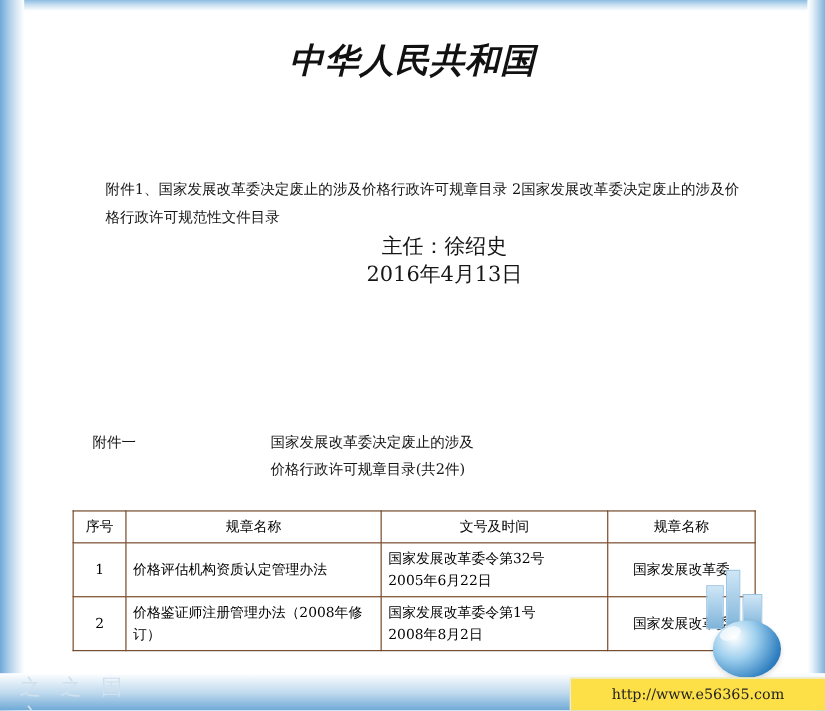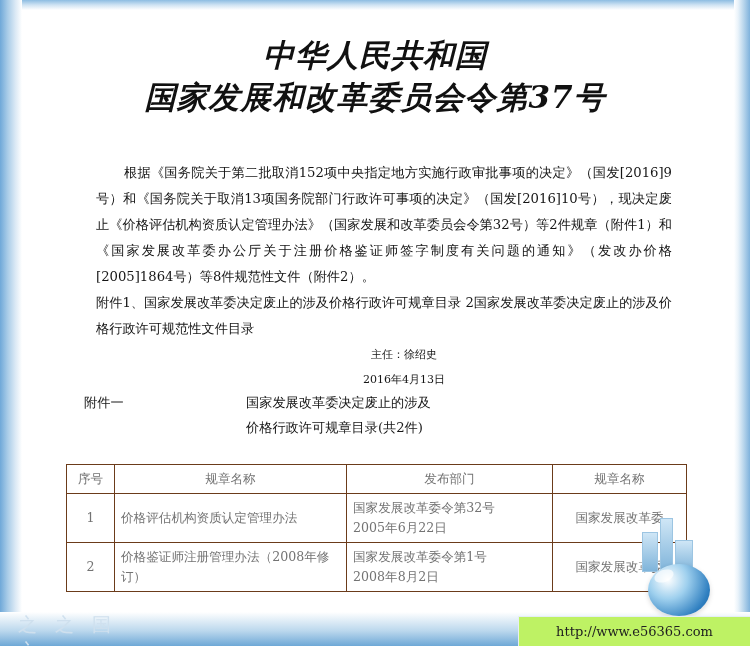--- a/index.html
+++ b/index.html
@@ -88,21 +88,21 @@
     font-size: 13.2px;
     line-height: 26px;
     color: #151515;
     text-align: justify;
     text-justify: inter-ideograph;
   }
   .para.indent { text-indent: 28px; }
 
   .sign {
     font-family: "DejaVu Serif", "Liberation Serif", serif;
-    font-size: 11px;
+    font-size: 19px;
     line-height: 25px;
     color: #151515;
     text-align: center;
     padding-left: 40px;
   }
 
   
   .attach-row {
     position: absolute;
     left: 66px; top: 390px;
@@ -124,21 +124,21 @@
   table.doc-table {
     border-collapse: collapse;
     width: 620px;
     table-layout: fixed;
   }
   table.doc-table th,
   table.doc-table td {
     border: 1px solid #6b3b1a;
     font-family: "DejaVu Serif", "Liberation Serif", serif;
     font-size: 12.6px;
-    color: #737373;
+    color: #000000;
     padding: 4px 6px;
     vertical-align: middle;
     line-height: 20px;
   }
   col.c1 { width: 48px; }
   col.c2 { width: 232px; }
   col.c3 { width: 206px; }
   col.c4 { width: 134px; }
   .ctr { text-align: center; }
   .hdr-row td { height: 28px; }
@@ -173,21 +173,21 @@
     left: 6px; top: 6px;
     width: 20px; height: 12px;
     border-radius: 50%;
     background: rgba(255,255,255,0.65);
     transform: rotate(-20deg);
   }
   .url-bar {
     position: absolute;
     right: 0; bottom: 0;
     width: 232px; height: 30px;
-    background: #bef264;
+    background: #fde047;
     border-left: 1px solid #e6eef5;
     border-top: 1px solid #e6eef5;
     display: flex;
     align-items: center;
     justify-content: center;
   }
   .url-text {
     font-family: "DejaVu Serif", "Liberation Serif", serif;
     font-size: 13px;
     color: #202020;
@@ -200,25 +200,23 @@
 
   <div class="edge-top"></div>
   <div class="edge-left"></div>
   <div class="edge-right"></div>
   <div class="edge-bottom"></div>
 
   <div class="bl-mark">之  之  国  之</div>
 
   <div class="title-wrap">
     <div class="title-line">中华人民共和国</div>
-    <div class="title-line">国家发展和改革委员会令第37号</div>
   </div>
 
   <div class="doc-body">
-    <div class="para indent">根据《国务院关于第二批取消152项中央指定地方实施行政审批事项的决定》（国发[2016]9号）和《国务院关于取消13项国务院部门行政许可事项的决定》（国发[2016]10号），现决定废止《价格评估机构资质认定管理办法》（国家发展和改革委员会令第32号）等2件规章（附件1）和《国家发展改革委办公厅关于注册价格鉴证师签字制度有关问题的通知》（发改办价格[2005]1864号）等8件规范性文件（附件2）。</div>
     <div class="para">附件1、国家发展改革委决定废止的涉及价格行政许可规章目录 2国家发展改革委决定废止的涉及价格行政许可规范性文件目录</div>
     <div class="sign">主任：徐绍史</div>
     <div class="sign">2016年4月13日</div>
   </div>
 
   <div class="attach-row">
     <div class="attach-label">附件一</div>
     <div class="attach-center">
       <div>国家发展改革委决定废止的涉及</div>
       <div>价格行政许可规章目录(共2件)</div>
@@ -230,21 +228,21 @@
       <colgroup>
         <col class="c1">
           <col class="c2">
           <col class="c3">
           <col class="c4">
       </colgroup>
       <tbody>
         <tr class="hdr-row">
           <td class="ctr">序号</td>
           <td class="ctr">规章名称</td>
-          <td class="ctr">发布部门</td>
+          <td class="ctr">文号及时间</td>
           <td class="ctr">规章名称</td>
         </tr>
         <tr class="body-row">
           <td class="ctr">1</td>
           <td>价格评估机构资质认定管理办法</td>
           <td>
             <div>国家发展改革委令第32号</div>
             <div>2005年6月22日</div>
           </td>
           <td class="ctr">国家发展改革委</td>

